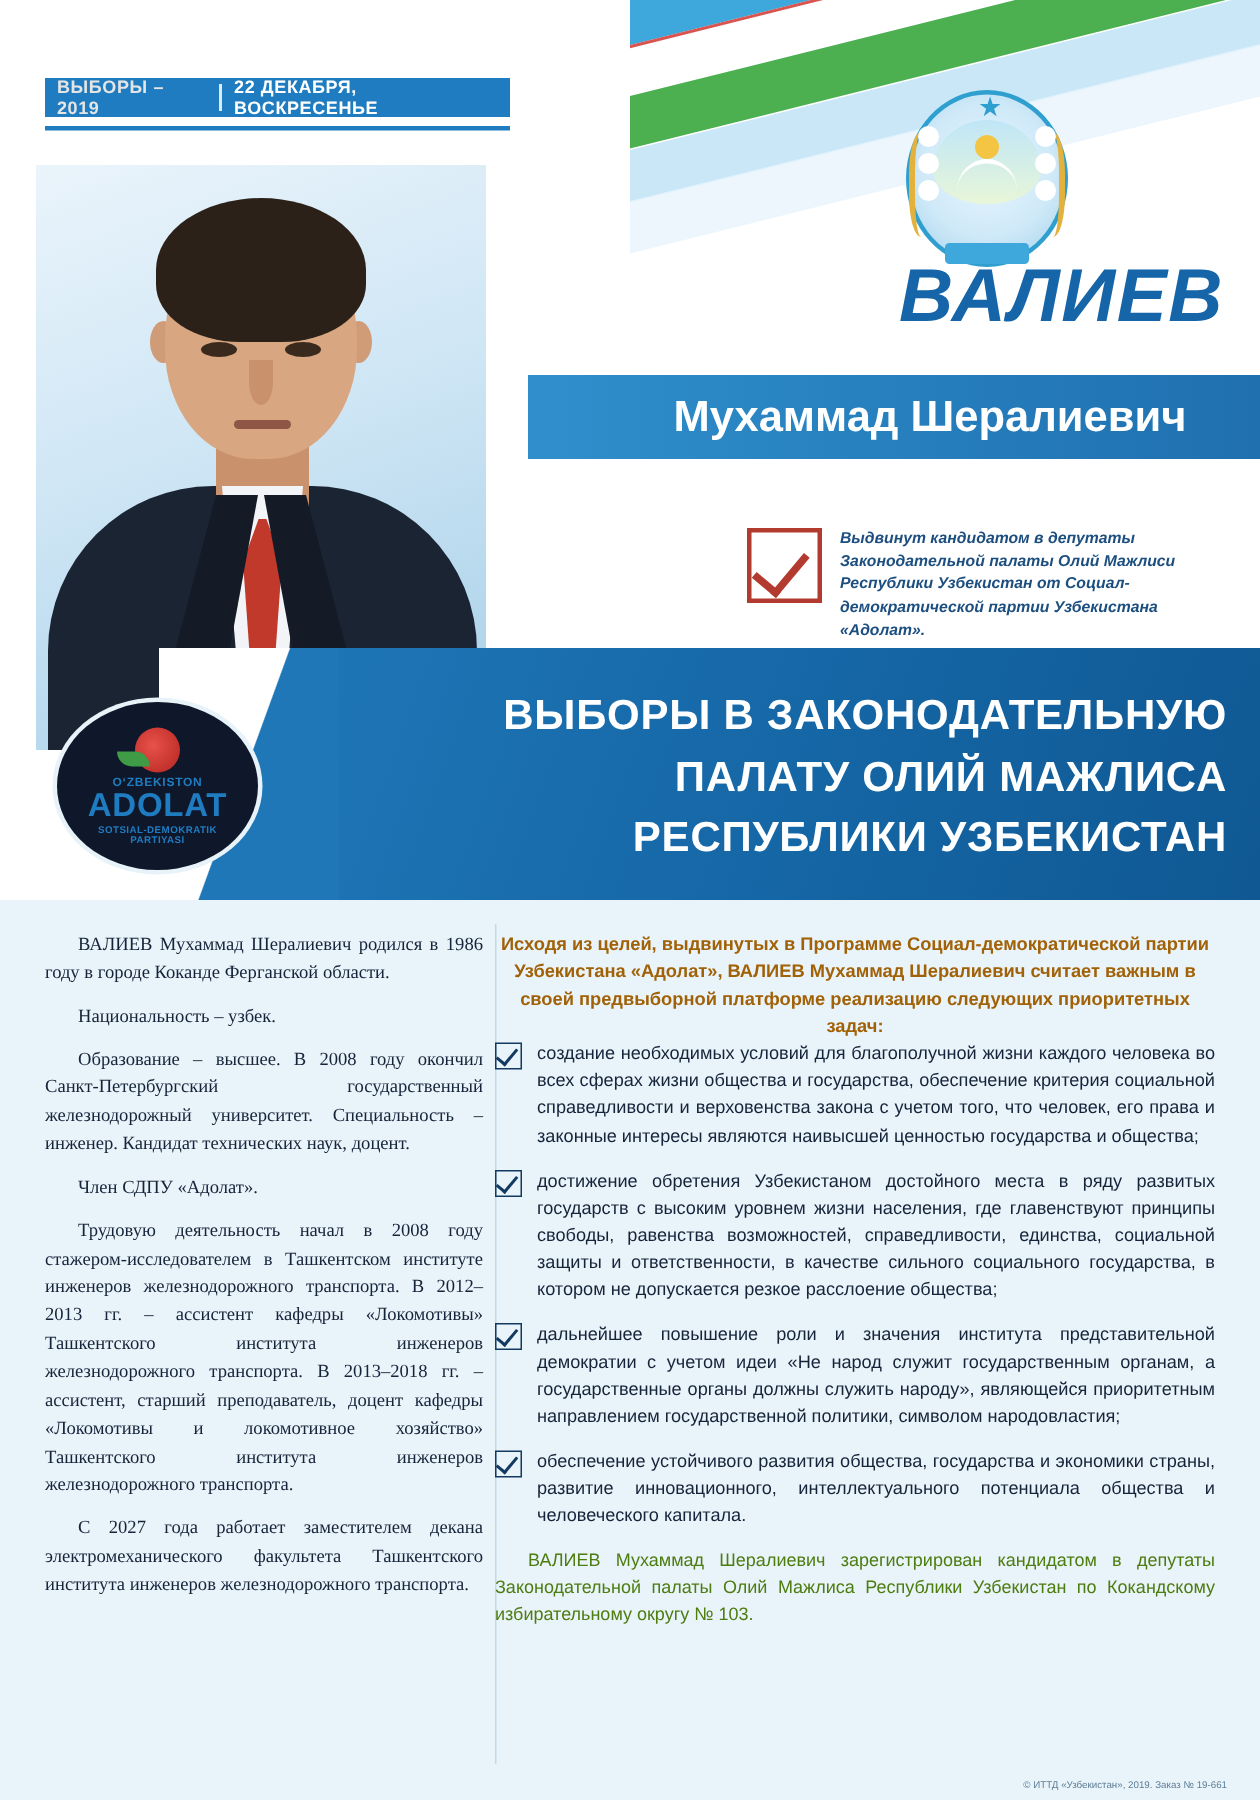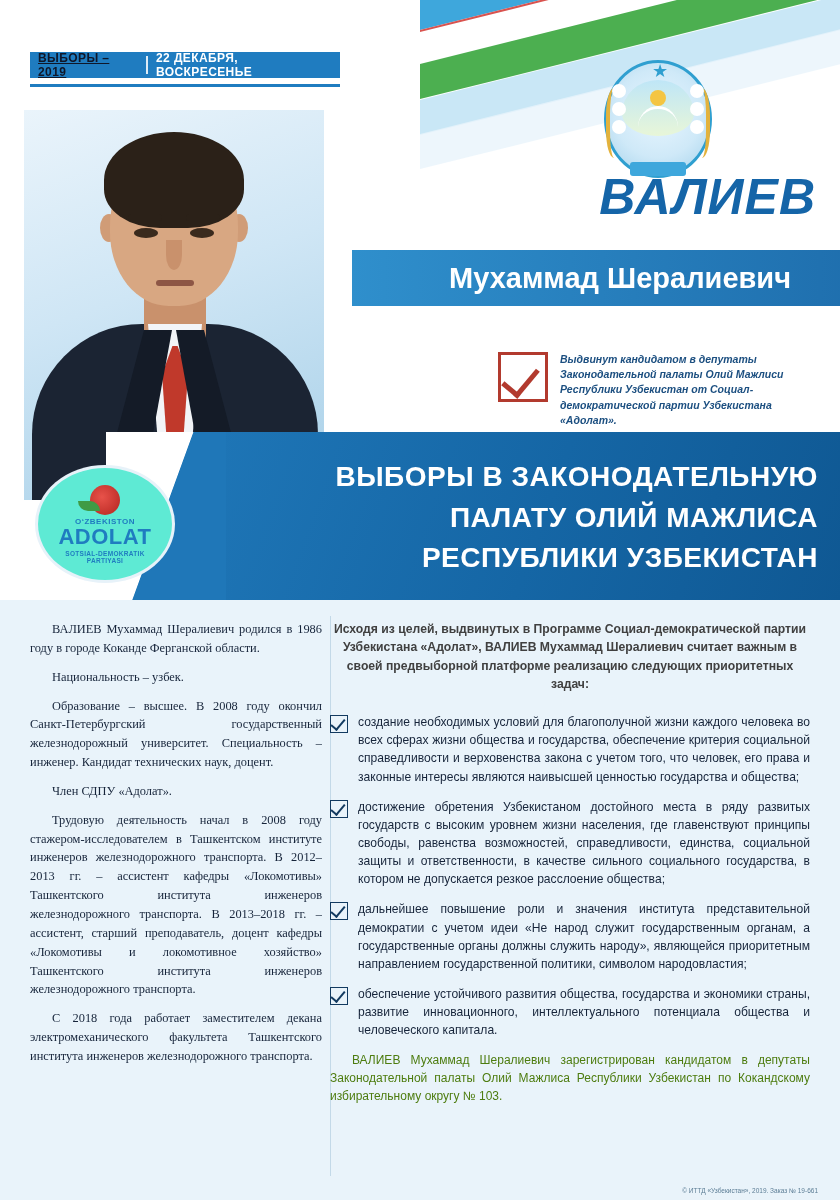--- a/index.html
+++ b/index.html
@@ -32,21 +32,21 @@
   .emblem .bird{position:absolute;left:34px;top:46px;width:40px;height:18px;border-top:3px solid #ffffff;border-radius:50%/100% 100% 0 0;}
   .emblem .wheat{position:absolute;left:2px;top:28px;width:16px;height:70px;border-left:4px solid #e3b23c;border-radius:40%;}
   .emblem .wheatR{position:absolute;right:2px;top:28px;width:16px;height:70px;border-right:4px solid #e3b23c;border-radius:40%;}
   .emblem .cotton{position:absolute;left:8px;top:24px;width:14px;height:14px;border-radius:50%;background:#fff;box-shadow:0 18px 0 #fff,0 36px 0 #fff;}
   .emblem .cottonR{position:absolute;right:8px;top:24px;width:14px;height:14px;border-radius:50%;background:#fff;box-shadow:0 18px 0 #fff,0 36px 0 #fff;}
   .emblem .star{position:absolute;left:48px;top:2px;color:#2f9fd0;font-size:18px;line-height:18px;}
   .emblem .base{position:absolute;left:26px;bottom:2px;width:56px;height:14px;background:#3ea7dc;border-radius:3px;}
 
   
   .elect-bar{position:absolute;left:30px;top:52px;width:310px;height:26px;background:#1f7cc0;display:flex;align-items:center;}
-  .elect-bar .seg1{color:#0f172a;font-weight:bold;font-size:12px;letter-spacing:.4px;padding:0 8px;text-decoration:underline;}
+  .elect-bar .seg1{color:#e5e5e5;font-weight:bold;font-size:12px;letter-spacing:.4px;padding:0 8px;}
   .elect-bar .divider{width:2px;height:18px;background:#ffffff;opacity:.85;}
   .elect-bar .seg2{color:#fff;font-weight:bold;font-size:12px;letter-spacing:.4px;padding:0 8px;}
   .elect-rule{position:absolute;left:30px;top:84px;width:310px;height:3px;background:#1f7cc0;}
 
   
   .photo{position:absolute;left:24px;top:110px;width:300px;height:390px;overflow:hidden;}
   .ph-bg{position:absolute;inset:0;background:linear-gradient(160deg,#eaf4fb 0%,#cfe6f5 45%,#a8d0e8 100%);}
   .ph-head{position:absolute;left:86px;top:36px;width:128px;height:160px;border-radius:50% 50% 46% 46%;background:#d8a782;}
   .ph-hair{position:absolute;left:80px;top:22px;width:140px;height:96px;border-radius:50% 50% 40% 40%;background:#2b2118;}
   .ph-ear-l{position:absolute;left:76px;top:104px;width:18px;height:28px;border-radius:50%;background:#d09c77;}
@@ -74,37 +74,37 @@
   .chk-big{width:44px;height:44px;border:3px solid #b23a2e;flex:0 0 44px;position:relative;background:#fff;}
   .chk-big:after{content:"";position:absolute;left:9px;top:6px;width:16px;height:30px;border:solid #b23a2e;border-width:0 5px 5px 0;transform:rotate(40deg);}
   .nominate p{margin:0;font-size:10.5px;line-height:1.45;font-weight:bold;font-style:italic;color:#1c4f80;}
 
   
   .headline{position:absolute;left:176px;top:432px;width:664px;height:168px;background:linear-gradient(110deg,#1f77b8 0%,#1566a5 55%,#0f5893 100%);}
   .headline:before{content:"";position:absolute;left:-70px;top:0;width:120px;height:168px;background:linear-gradient(110deg,#ffffff 0%,#ffffff 48%,#1f77b8 48.5%);}
   .headline .hl{position:absolute;right:22px;top:25px;width:620px;text-align:right;color:#fff;font-weight:bold;font-size:28px;line-height:1.45;letter-spacing:.5px;}
 
   
-  .logo{position:absolute;left:38px;top:468px;width:134px;height:112px;background:#5eead4;border-radius:50%;box-shadow:0 0 0 3px #e7f2f9;display:flex;flex-direction:column;align-items:center;justify-content:center;}
+  .logo{position:absolute;left:38px;top:468px;width:134px;height:112px;background:#0f172a;border-radius:50%;box-shadow:0 0 0 3px #e7f2f9;display:flex;flex-direction:column;align-items:center;justify-content:center;}
   .logo .rose{width:30px;height:30px;border-radius:50%;background:radial-gradient(circle at 40% 40%,#e8524a,#b3241f);position:relative;margin-bottom:2px;}
   .logo .rose:after{content:"";position:absolute;left:-12px;top:16px;width:22px;height:10px;background:#3f9b45;border-radius:0 10px 0 10px;}
   .logo .l1{font-size:8px;color:#1f7cc0;font-weight:bold;letter-spacing:.5px;}
   .logo .l2{font-size:22px;color:#1f7cc0;font-weight:bold;letter-spacing:.5px;line-height:1;}
   .logo .l3{font-size:6.5px;color:#1f7cc0;font-weight:bold;letter-spacing:.3px;margin-top:2px;}
   .logo .l4{font-size:6.5px;color:#1f7cc0;font-weight:bold;letter-spacing:.3px;}
 
   
   .bottom{position:absolute;left:0;top:600px;width:840px;height:600px;background:#e9f3fa;}
   .bio{position:absolute;left:30px;top:20px;width:292px;font-size:12.4px;line-height:1.52;text-align:justify;color:#16243a;font-family:Liberation Serif, serif;}
   .bio p{margin:0 0 10px 0;text-indent:22px;}
 
   .divider-v{position:absolute;left:330px;top:16px;width:1px;height:560px;background:#c3d9e8;}
 
   .platform{position:absolute;left:330px;top:20px;width:480px;}
-  .platform .intro{font-size:12.2px;line-height:1.5;font-weight:bold;color:#404040;text-align:center;margin:0 0 20px 0;}
+  .platform .intro{font-size:12.2px;line-height:1.5;font-weight:bold;color:#a16207;text-align:center;margin:0 0 0 0;}
   .pt-item{display:flex;gap:10px;margin-bottom:12px;}
   .chk{flex:0 0 16px;width:16px;height:16px;border:1.6px solid #123a60;position:relative;margin-top:2px;background:transparent;}
   .chk:after{content:"";position:absolute;left:3px;top:0px;width:6px;height:12px;border:solid #123a60;border-width:0 2px 2px 0;transform:rotate(40deg);}
   .pt-item p{margin:0;font-size:12.1px;line-height:1.5;text-align:justify;color:#16243a;}
   .closing{margin-top:6px;font-size:12px;line-height:1.5;text-align:justify;color:#4d7c0f;text-indent:22px;}
   .footer-note{position:absolute;right:22px;bottom:6px;font-size:6.5px;color:#5c7d95;}
 </style>
 </head>
 <body>
 
@@ -189,21 +189,21 @@
 
   <div class="bottom">
     <div class="divider-v"></div>
 
     <div class="bio">
       <p>ВАЛИЕВ Мухаммад Шералиевич родился в 1986 году в городе Коканде Ферганской области.</p>
       <p>Национальность – узбек.</p>
       <p>Образование – высшее. В 2008 году окончил Санкт-Петербургский государственный железнодорожный университет. Специальность – инженер. Кандидат технических наук, доцент.</p>
       <p>Член СДПУ «Адолат».</p>
       <p>Трудовую деятельность начал в 2008 году стажером-исследователем в Ташкентском институте инженеров железнодорожного транспорта. В 2012–2013 гг. – ассистент кафедры «Локомотивы» Ташкентского института инженеров железнодорожного транспорта. В 2013–2018 гг. – ассистент, старший преподаватель, доцент кафедры «Локомотивы и локомотивное хозяйство» Ташкентского института инженеров железнодорожного транспорта.</p>
-      <p>С 2018 года работает заместителем декана электромеханического факультета Ташкентского института инженеров железнодорожного транспорта.</p>
+      <p>С 2027 года работает заместителем декана электромеханического факультета Ташкентского института инженеров железнодорожного транспорта.</p>
     </div>
 
     <div class="platform">
       <p class="intro">Исходя из целей, выдвинутых в Программе Социал-демократической партии Узбекистана «Адолат», ВАЛИЕВ Мухаммад Шералиевич считает важным в своей предвыборной платформе реализацию следующих приоритетных задач:</p>
 
       <div class="pt-item">
         <span class="chk"></span>
         <p>создание необходимых условий для благополучной жизни каждого человека во всех сферах жизни общества и государства, обеспечение критерия социальной справедливости и верховенства закона с учетом того, что человек, его права и законные интересы являются наивысшей ценностью государства и общества;</p>
       </div>
       <div class="pt-item">

